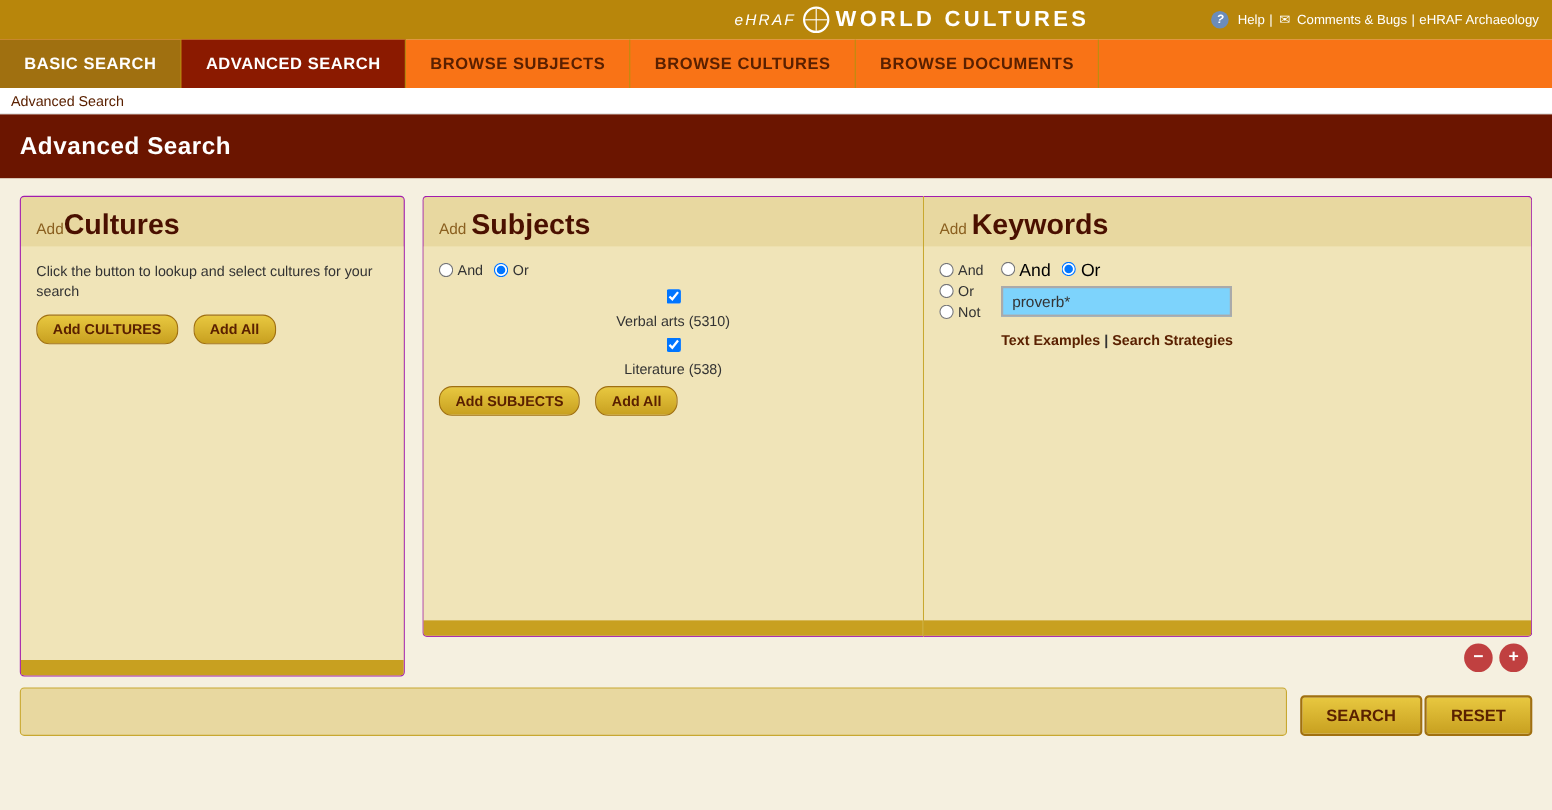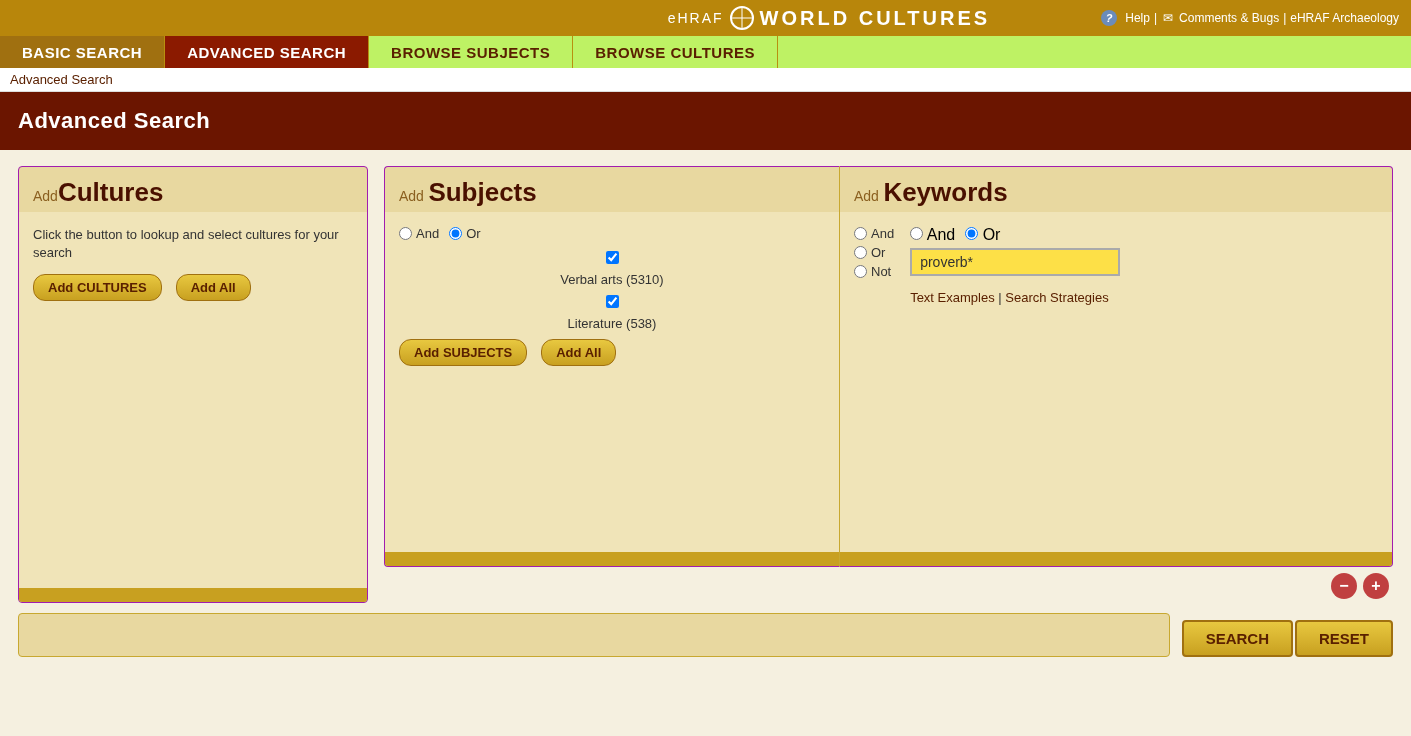--- a/index.html
+++ b/index.html
@@ -17,21 +17,21 @@
     #logo-area {
       flex: 1;
       display: flex;
       justify-content: center;
       align-items: center;
       color: #fff;
       font-size: 18px;
       letter-spacing: 2px;
       font-weight: bold;
     }
-    #logo-area .ehraf { font-size: 14px; font-weight: normal; }
+    #logo-area .ehraf { font-size: 14px; font-style: italic; font-weight: normal; }
     #logo-area .globe {
       display: inline-block;
       width: 24px; height: 24px;
       border: 2px solid #fff;
       border-radius: 50%;
       margin: 0 6px;
       position: relative;
       vertical-align: middle;
     }
     #logo-area .globe::after {
@@ -69,22 +69,22 @@
       justify-content: center;
       font-size: 11px;
       font-style: italic;
       font-weight: bold;
       margin-right: 4px;
     }
 
     
     #nav-tabs {
       display: flex;
-      background: #bef264;
-      height: 32px;
+      background: #f97316;
+      height: 44px;
       align-items: stretch;
     }
     .nav-tab {
       display: flex;
       align-items: center;
       padding: 0 22px;
       font-size: 15px;
       font-weight: bold;
       color: #5a2000;
       cursor: pointer;
@@ -211,20 +211,21 @@
       font-size: 14px;
       border: 2px solid #c0c0c0;
       background: #fff;
       color: #333;
     }
 
     .keyword-links {
       font-size: 13px;
       color: #333;
       margin-top: 10px;
+      font-weight: bold;
     }
     .keyword-links a { color: #5a2000; text-decoration: none; }
     .kw-logic-col { display: flex; flex-direction: column; gap: 4px; font-size: 13px; color: #333; }
     .kw-logic-col label { display: flex; align-items: center; gap: 4px; cursor: pointer; }
 
     
     .circle-btn {
       width: 26px; height: 26px;
       border-radius: 50%;
       background: #c04040;
@@ -310,20 +311,21 @@
     <a>Comments &amp; Bugs</a> |
     <a>eHRAF Archaeology</a>
   </div>
 </div>
 
 <div id="nav-tabs">
   <a class="nav-tab">BASIC Search</a>
   <a class="nav-tab active">ADVANCED Search</a>
   <a class="nav-tab">Browse SUBJECTS</a>
   <a class="nav-tab">Browse CULTURES</a>
+  <a class="nav-tab">Browse DOCUMENTS</a>
 </div>
 
 <div id="breadcrumb">
   <a>Advanced Search</a>
 </div>
 
 <div id="page-title-bar">
   <span>Advanced Search</span>
 </div>
 
@@ -411,21 +413,21 @@
               <div style="display:flex; align-items:center; gap:10px;">
                 <label>
                   <input type="radio" name="kw-logic-right" style="">
                   <span>And</span>
                 </label>
                 <label>
                   <input type="radio" name="kw-logic-right" checked="" style="">
                   <span>Or</span>
                 </label>
               </div>
-              <input type="text" id="keyword-input" style="width: 210px; padding: 4px 8px; font-size: 14px; border: 2px solid rgb(170, 170, 170); background: #fde047;" value="proverb*">
+              <input type="text" id="keyword-input" style="width: 210px; padding: 4px 8px; font-size: 14px; border: 2px solid rgb(170, 170, 170); background: #7dd3fc;" value="proverb*">
               <div class="keyword-links">
                 <a>Text Examples</a>
                 | <a>Search Strategies</a>
               </div>
             </div>
           </div>
         </div>
         <div class="panel-gold-footer"></div>
       </div>
 

